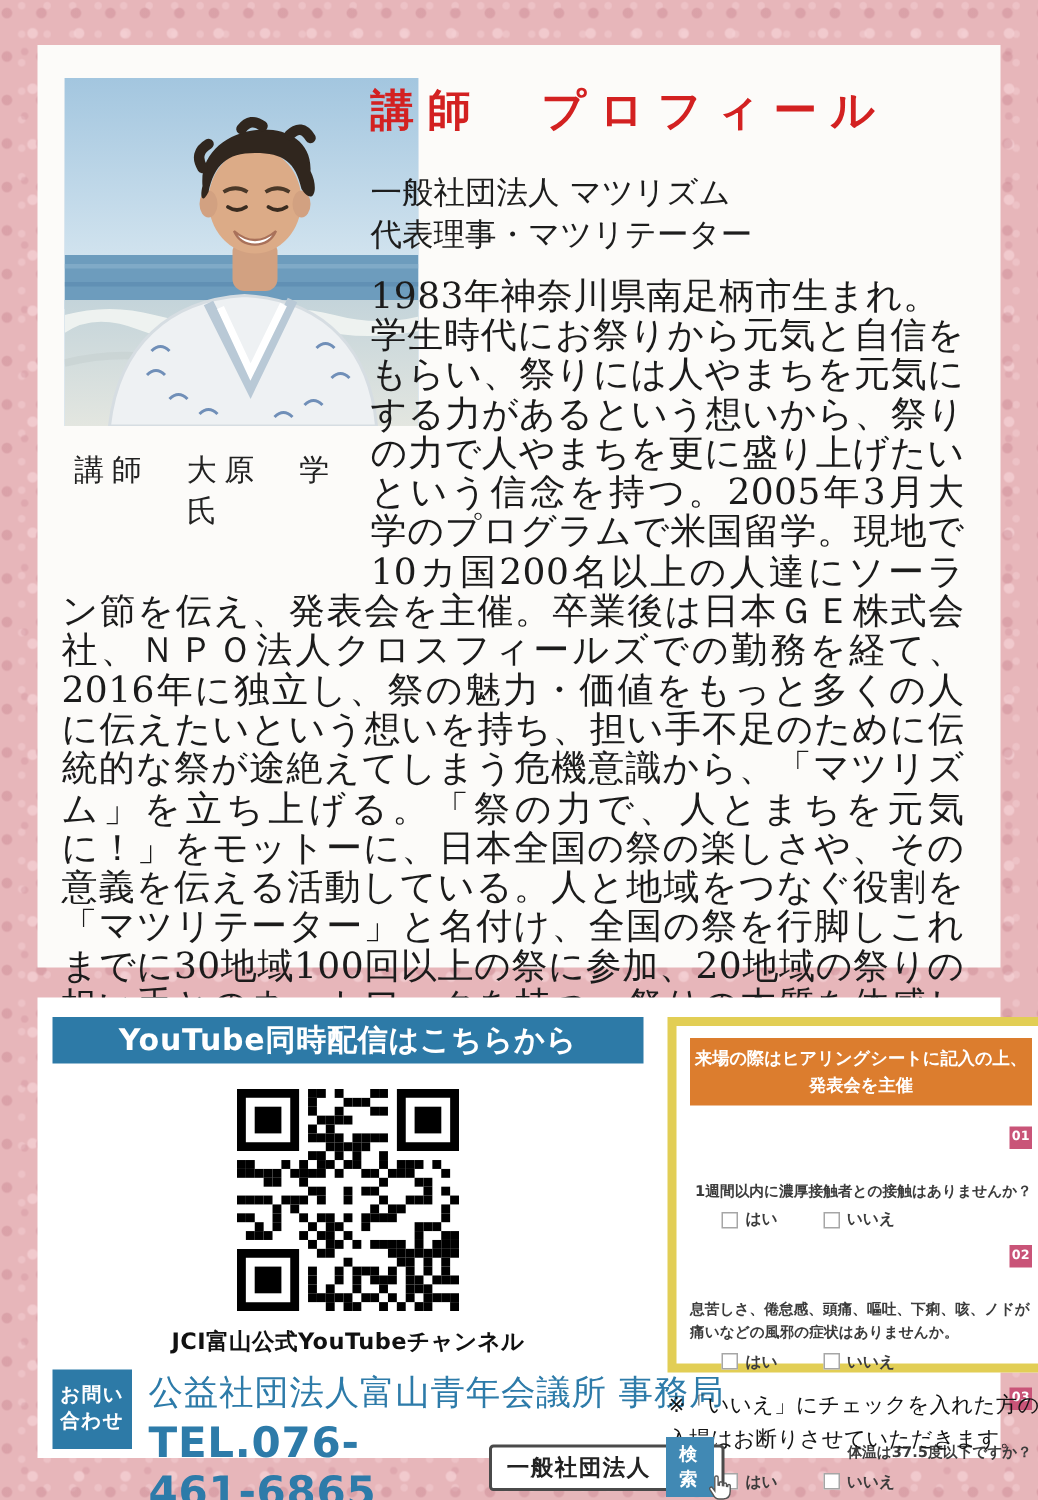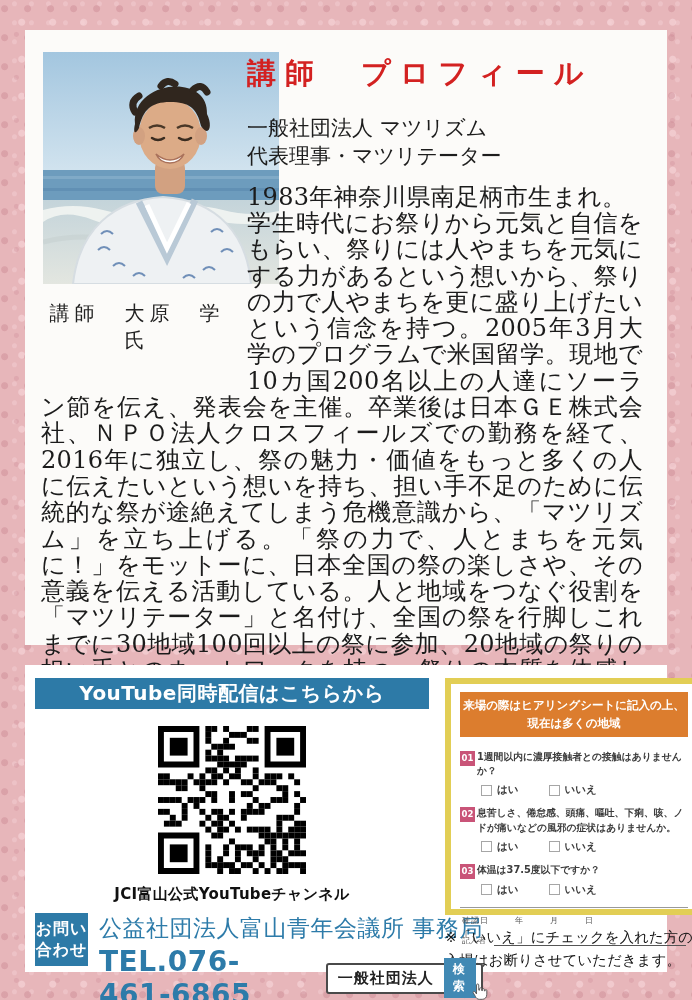--- a/index.html
+++ b/index.html
@@ -50,21 +50,21 @@
   .yt-banner{
     height:31px; background:#2d7aa7; color:#fff; text-align:center;
     line-height:31px; font-size:20px; font-weight:bold; letter-spacing:.5px;
   }
   .qr-wrap{ width:148px; height:148px; margin:17px auto 0 auto; background:#fff; }
   .qr-caption{ margin-top:11px; text-align:center; font-size:15px; font-weight:bold; color:#111; letter-spacing:.3px;}
   .contact-row{ margin-top:9px; display:flex; gap:11px; align-items:stretch; }
   .contact-label{
     width:53px; height:53px; background:#2d7aa7; color:#fff; flex:none;
     display:flex; flex-direction:column; align-items:center; justify-content:center;
-    font-size:16px; font-weight:bold; line-height:1.3; letter-spacing:1px;
+    font-size:13px; font-weight:bold; line-height:1.3; letter-spacing:1px;
   }
   .contact-main{ flex:1; }
   .contact-org{ font-size:23px; font-weight:normal; color:#2d7ba9; letter-spacing:.5px; white-space:nowrap; }
   .tel-row{ display:flex; align-items:center; margin-top:1px; }
   .contact-tel{ font-size:28px; font-weight:bold; color:#2d7ba9; letter-spacing:.5px; }
   .search-box{
     margin-left:14px; border:2.5px solid #4a4a4a; border-radius:3px; background:#fff;
     height:31px; display:flex; align-items:center; gap:10px; padding:0 5px 0 10px; position:relative;
   }
   .search-query{ font-size:15px; font-weight:bold; color:#222; letter-spacing:1px; white-space:nowrap; }
@@ -77,21 +77,21 @@
   
   .col-right{ width:258px; flex:none; }
   .sheet-panel{
     border:6px solid #e2ce55; background:#fff; padding:8px 9px 6px 9px; height:237px;
   }
   .sheet-header{
     background:#dc7d2e; color:#fff; font-size:11.5px; font-weight:bold;
     text-align:center; line-height:1.6; padding:4px 2px; margin-bottom:13px;
   }
   .q-block{ margin-bottom:9px; }
-  .q-row{ display:flex; gap:2px; align-items:flex-start; }
+  .q-row{ display:flex; gap:22px; align-items:flex-end;flex-direction:column; }
   .q-no{
     width:15px; height:15px; flex:none; background:#c95478; color:#fff;
     font-size:8.5px; font-weight:bold; text-align:center; line-height:15px; margin-top:1px;
   }
   .q-text{ font-size:9.8px; font-weight:bold; color:#3c3c3c; line-height:1.5; }
   .q-opts{ display:flex; gap:30px; margin:4px 0 0 21px; }
   .opt{ display:flex; align-items:center; gap:5px; }
   .cb{ width:11px; height:11px; border:1.5px solid #a6a6a6; background:#fff; flex:none; }
   .opt-label{ font-size:10.5px; font-weight:bold; color:#3c3c3c; }
   .sheet-footer{ border-top:1px solid #9a9a9a; margin-top:10px; padding:7px 2px 0 2px; }
@@ -407,21 +407,21 @@
           </div>
         </div>
       </div>
     </div>
   </div>
 
   <div class="col-right">
     <div class="sheet-panel">
       <div class="sheet-header">
         <div>来場の際はヒアリングシートに記入の上、</div>
-        <div>現在は多くの地域</div>
+        <div>発表会を主催</div>
       </div>
 
       <div class="q-block">
         <div class="q-row">
           <span class="q-no">01</span>
           <span class="q-text">1週間以内に濃厚接触者との接触はありませんか？</span>
         </div>
         <div class="q-opts">
           <span class="opt">
               <span class="cb"></span>

